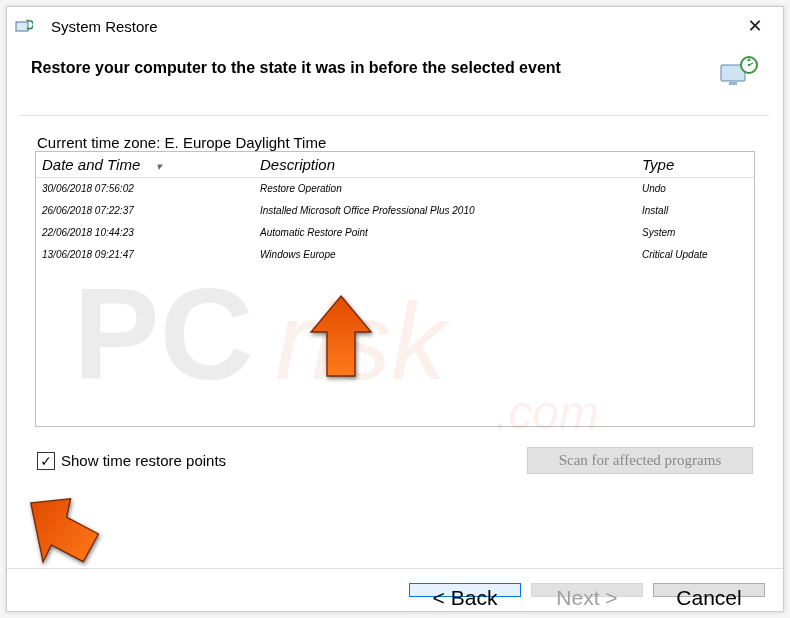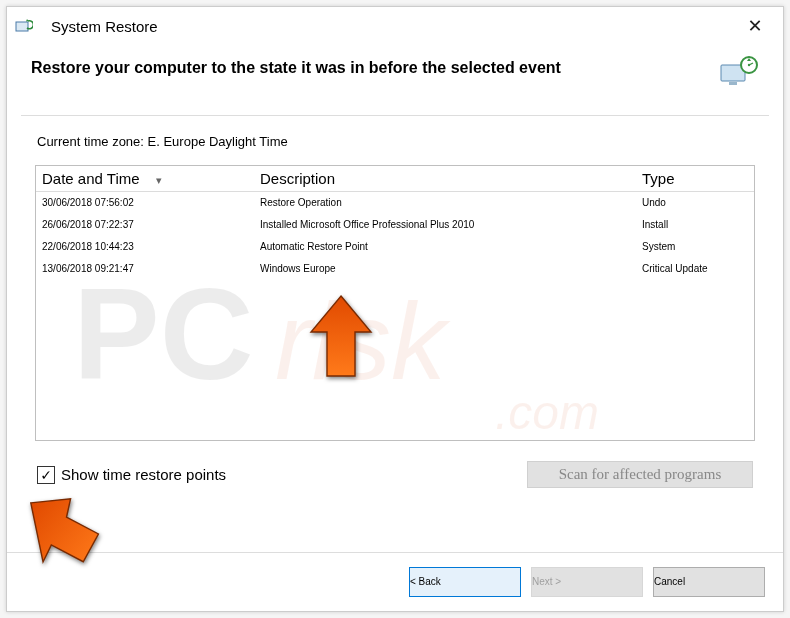--- a/index.html
+++ b/index.html
@@ -36,27 +36,28 @@
   .header .heading { font-weight: 700; font-size: 16px; flex:1; margin-top:4px; }
   .header .decoricon { width: 40px; height: 34px; margin-left: 8px; }
   .content {
     margin: 12px 14px 0 14px;
     border-top: 1px solid #ddd;
     padding: 18px 14px 14px 14px;
     flex: 1;
     position: relative;
     display: flex; flex-direction: column;
   }
-  .tz { font-size: 13px; margin: 0 0 16px 2px; }
+  .tz { font-size: 15px; margin: 0 0 0 2px; }
   .grid {
     border: 1px solid #bfbfbf;
     height: 276px;
     background: #fff;
     overflow: hidden;
     position: relative;
+    font-style: italic;
   }
   .gridhead {
     display: flex;
     border-bottom: 1px solid #dcdcdc;
     font-size: 15px;
     height: 26px; line-height: 26px;
     background: #fff;
   }
   .gridhead > div { padding-left: 6px; position: relative; }
   .col-dt { width: 218px; }
@@ -82,23 +83,23 @@
     border:1px solid #d0d0d0;
     padding: 4px 18px; font-size:15px;
     width: 226px; text-align:center;font-family:Liberation Serif, serif;
   }
   .footer {
     border-top:1px solid #ddd;
     padding: 14px 18px;
     display:flex; justify-content:flex-end; gap:10px;
   }
   .btn {
-    width:112px; height:30px;
+    width:112px; height:14px;
     background:#e1e1e1; border:1px solid #adadad;
-    font-size:10px; text-align:left; line-height:28px;
+    font-size:21px; text-align:center; line-height:28px;
   }
   .btn.primary { background:#e5f1fb; border:1.5px solid #0078d7; }
   .btn.disabled { color:#a0a0a0; border-color:#d7d7d7; }
   
   .wm {
     position:absolute; left:0; right:0; top:120px; bottom:60px;
     pointer-events:none; opacity:.07;
     display:flex; align-items:center; justify-content:center;
   }
   .wm svg{ width:680px; }

